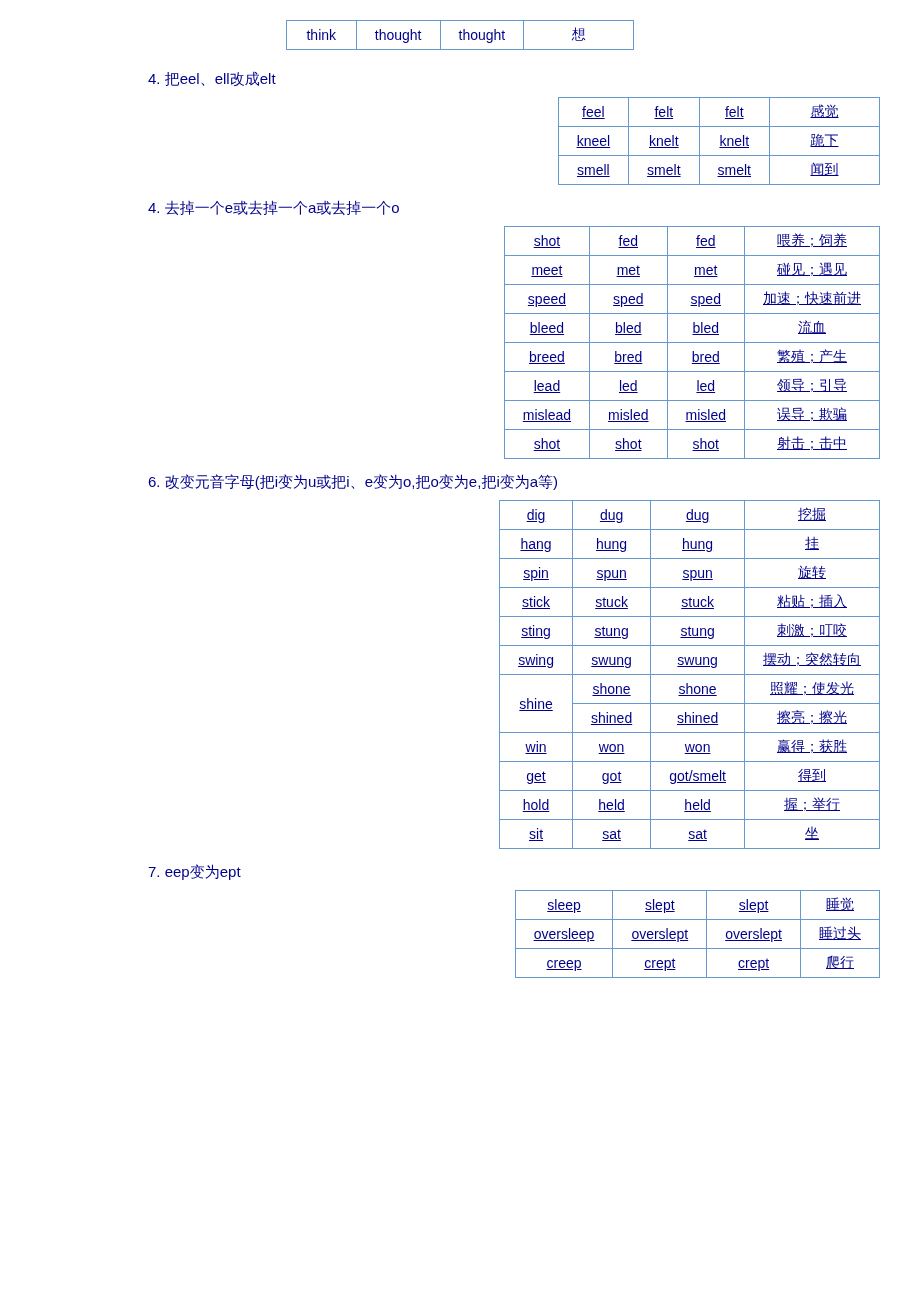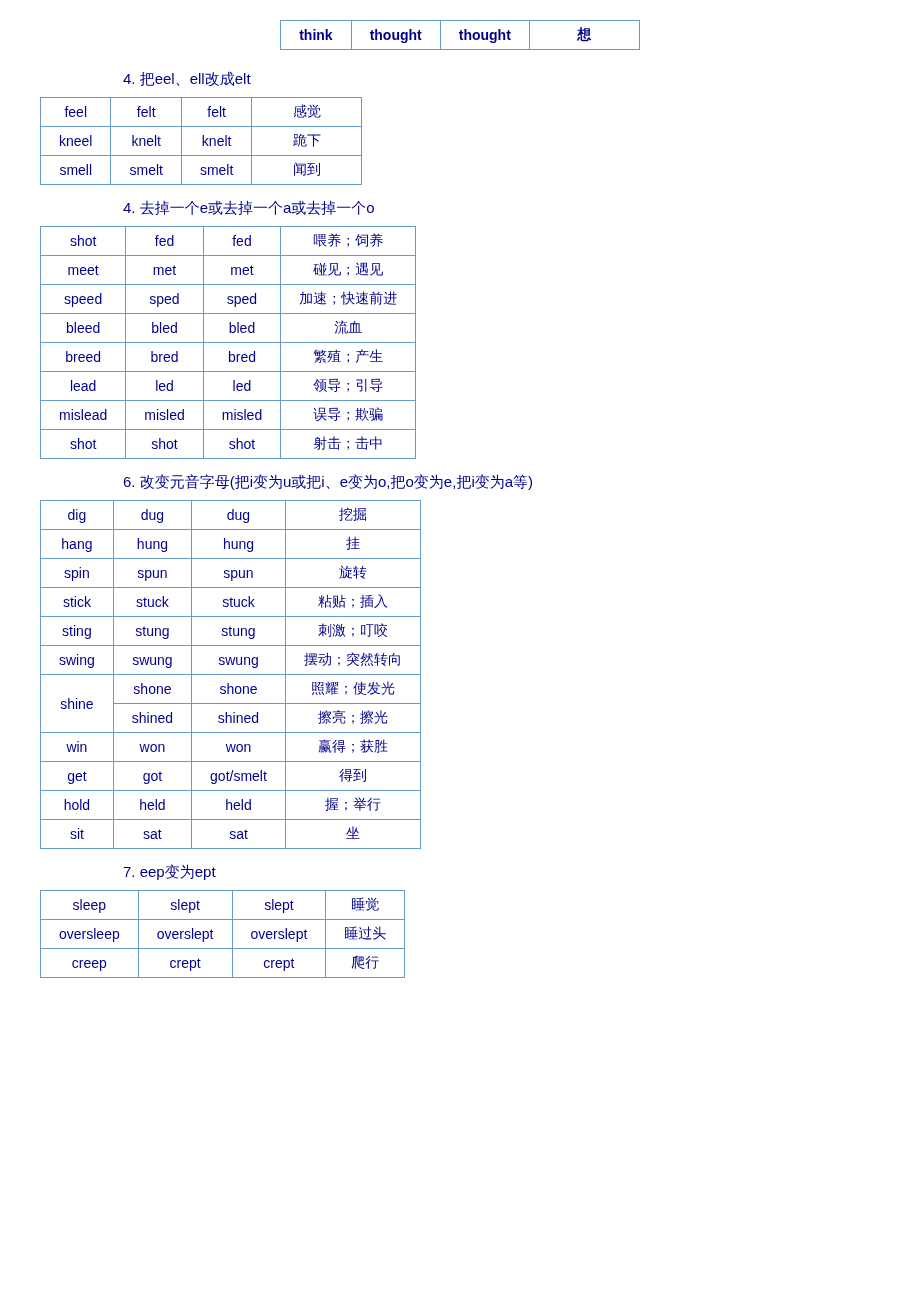--- a/index.html
+++ b/index.html
@@ -6,47 +6,47 @@
     body {
       background: #fff;
       font-family: Arial, sans-serif;
       font-size: 14px;
       color: #00008B;
       padding: 20px 40px;
     }
     .section-title {
       color: #00008B;
       font-size: 15px;
-      margin: 14px 0 8px 83px;
+      margin: 14px 0 8px 108px;
       font-weight: normal;
     }
     .table-wrap {
       display: flex;
-      justify-content: flex-start;
+      justify-content: flex-end;
+      text-decoration: underline;
     }
     table {
       border-collapse: collapse;
       color: #00008B;
     }
     td {
       border: 1px solid #6699CC;
       padding: 5px 18px;
       text-align: center;
       min-width: 70px;
       background: #fff;
       font-size: 14px;
     }
     .meaning-td {
       min-width: 110px;
     }
     .top-table-wrap {
       display: flex;
       justify-content: center;
       margin-bottom: 20px;
-      font-weight: bold;
     }
   </style>
 </head>
 <body>
 
 <div class="top-table-wrap">
   <table>
     <tbody>
         <tr>
       <td>think</td>

